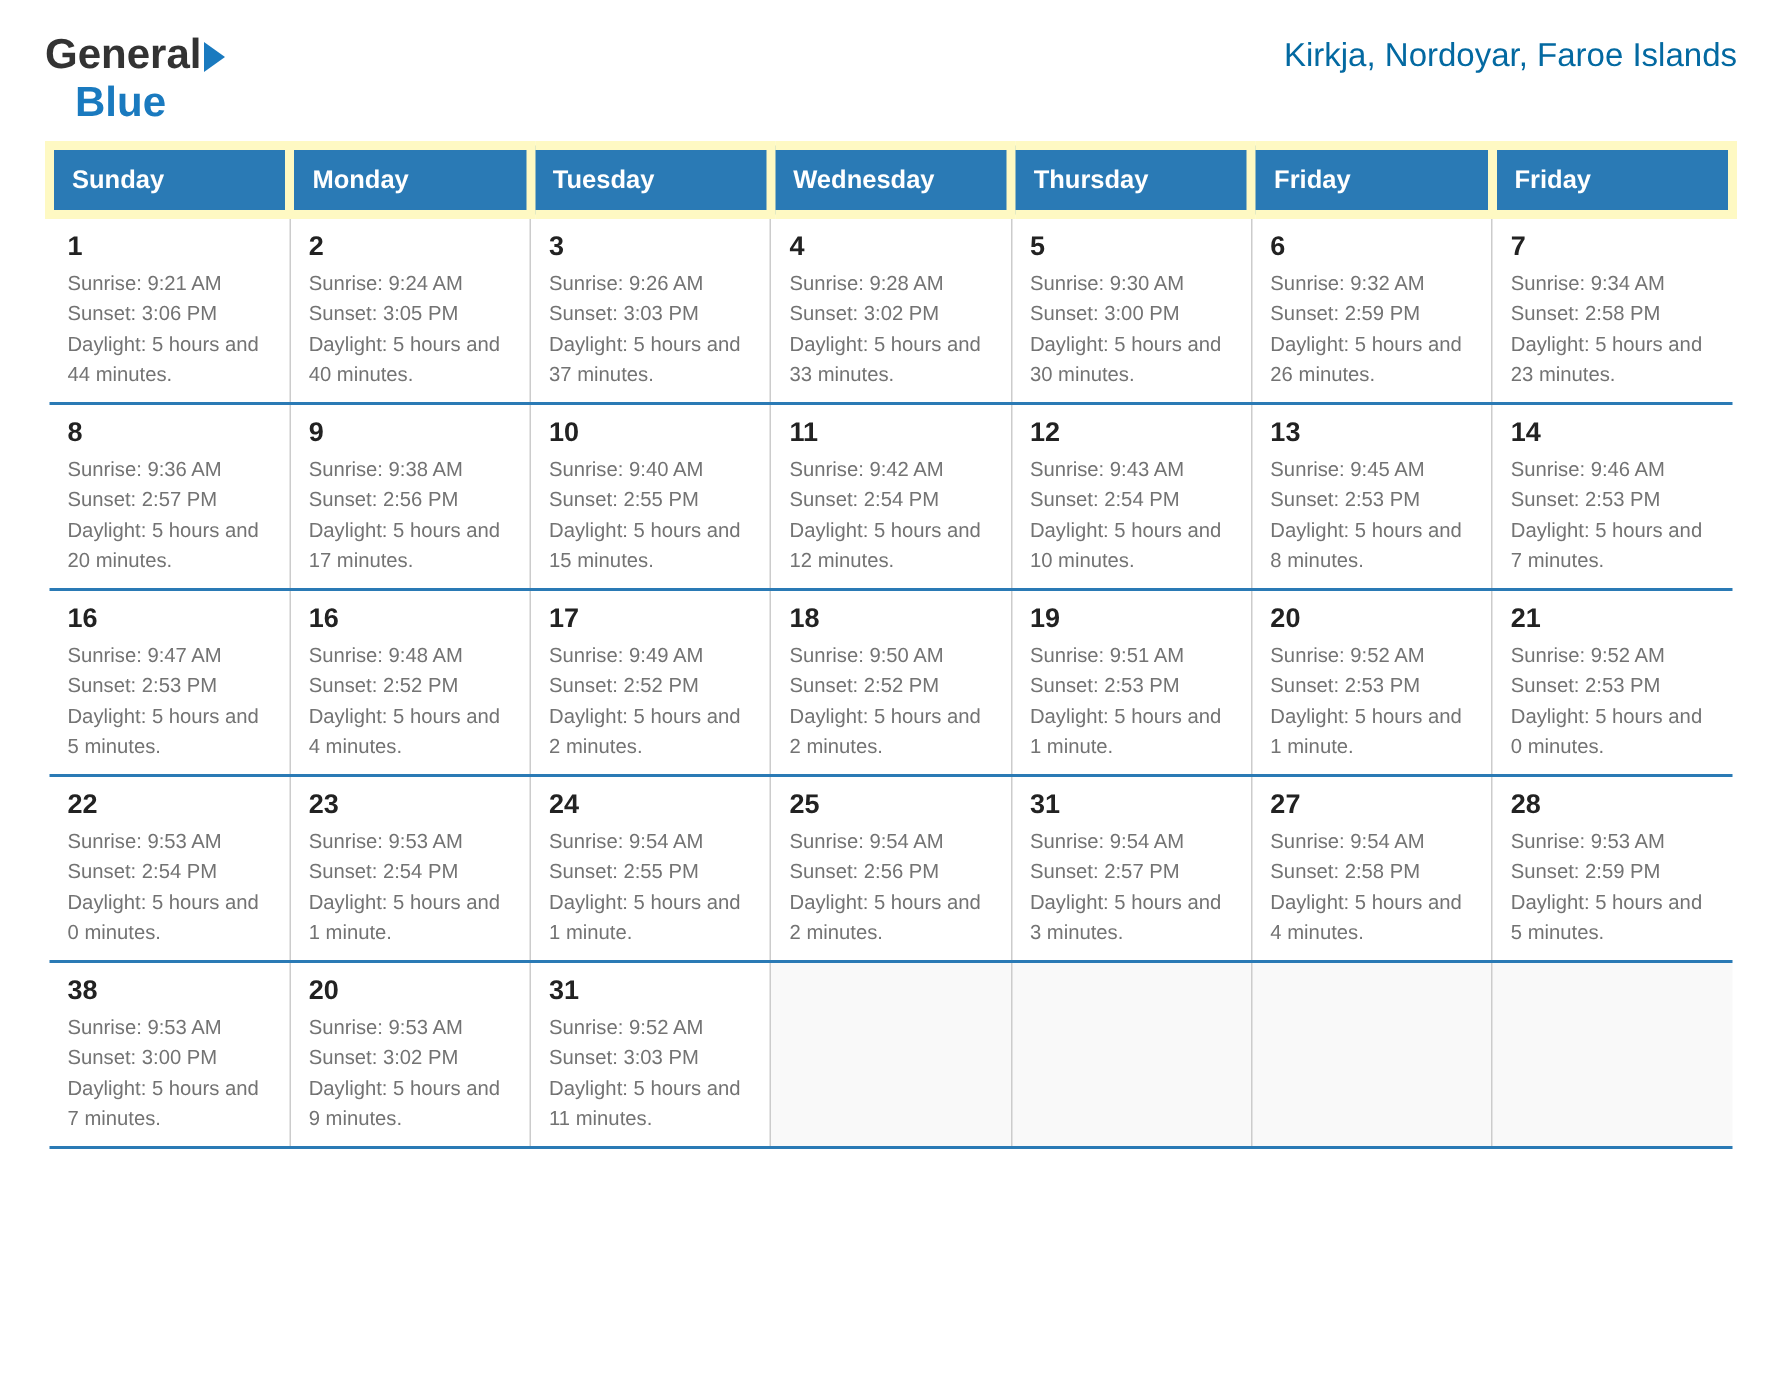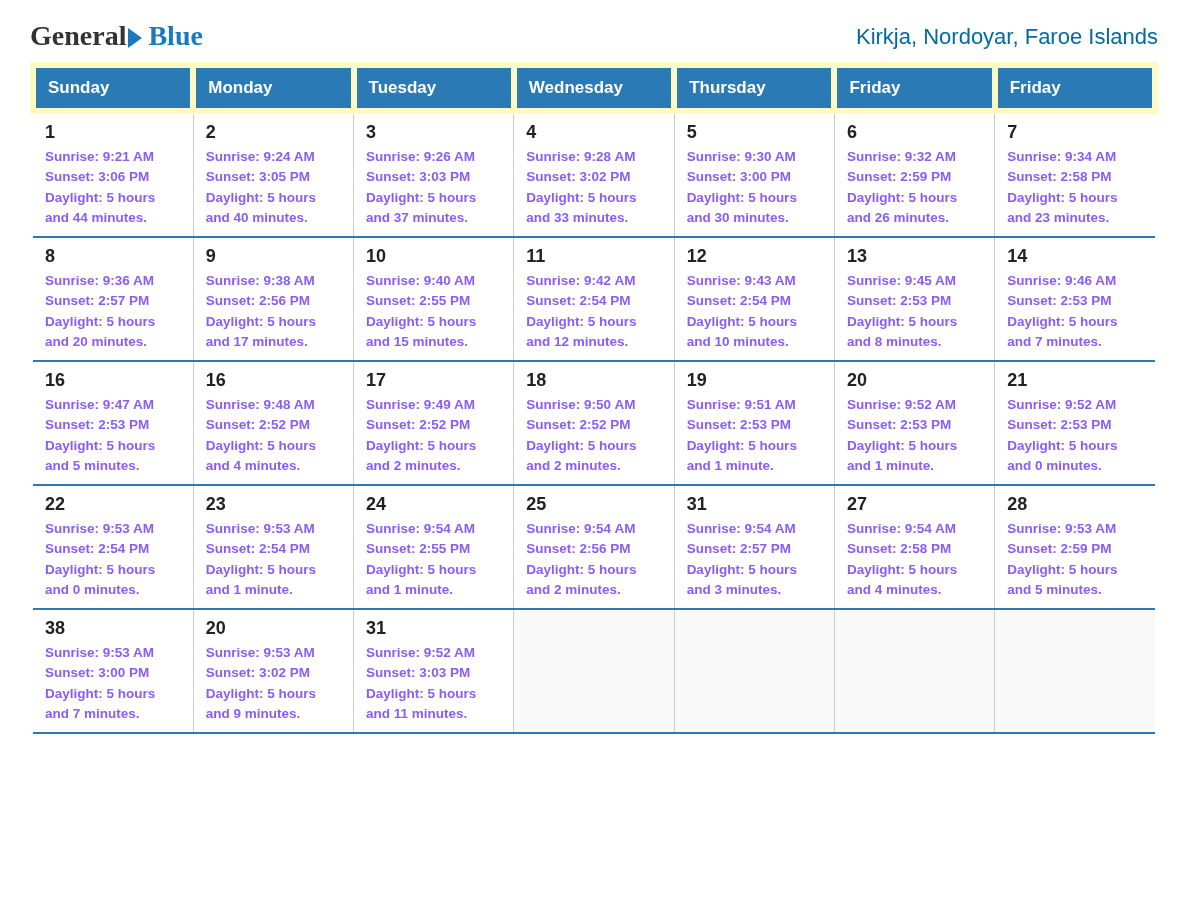--- a/index.html
+++ b/index.html
@@ -30,22 +30,21 @@
       margin-top: 4px;
     }
     .logo-blue {
       font-size: 28px;
       font-weight: bold;
       color: #1a7abf;
       margin-top: 4px;
     }
     .logo-container {
       display: flex;
-      flex-direction: row;
-      font-family: Liberation Serif, serif;
+      flex-direction: column;
     }
     .logo-top {
       display: flex;
       align-items: center;
     }
     .title-block {
       text-align: right;
     }
     .month-title {
       font-size: 52px;
@@ -89,22 +88,21 @@
     }
     .day-num {
       font-size: 18px;
       font-weight: bold;
       margin-bottom: 4px;
       color: #222;
     }
     .day-info {
       font-size: 13.5px;
       line-height: 1.5;
-      color: #8b5cf6;
-      font-weight: bold;
+      color: #737373;
     }
     tbody td:first-child {
       border-left: none;
     }
     tbody td:last-child {
       border-right: none;
     }
     .empty-cell {
       background: #f9f9f9;
     }
@@ -115,21 +113,21 @@
 <div class="header">
   <div class="logo-container">
     <div class="logo-top">
       <span class="logo-text-general">General</span>
       <div style="display:flex;flex-direction:column;margin-left:2px;">
         <div style="display:flex;align-items:center;">
           <div class="logo-arrow"></div>
         </div>
       </div>
     </div>
-    <div style="margin-left:6px;">
+    <div style="margin-left:20px;">
       <span class="logo-blue">Blue</span>
     </div>
   </div>
   <div class="title-block">
     <div class="location">Kirkja, Nordoyar, Faroe Islands</div>
   </div>
 </div>
 
 <table>
   <thead>

